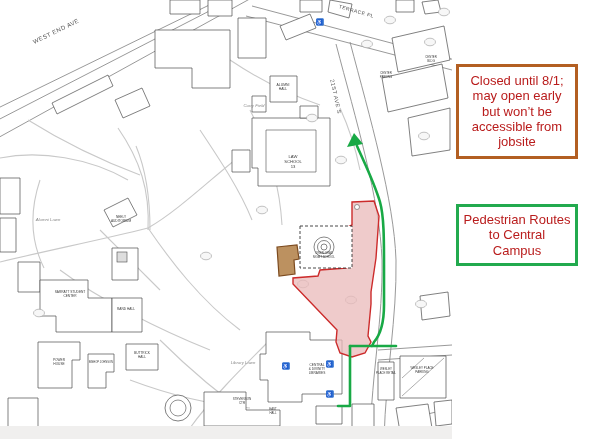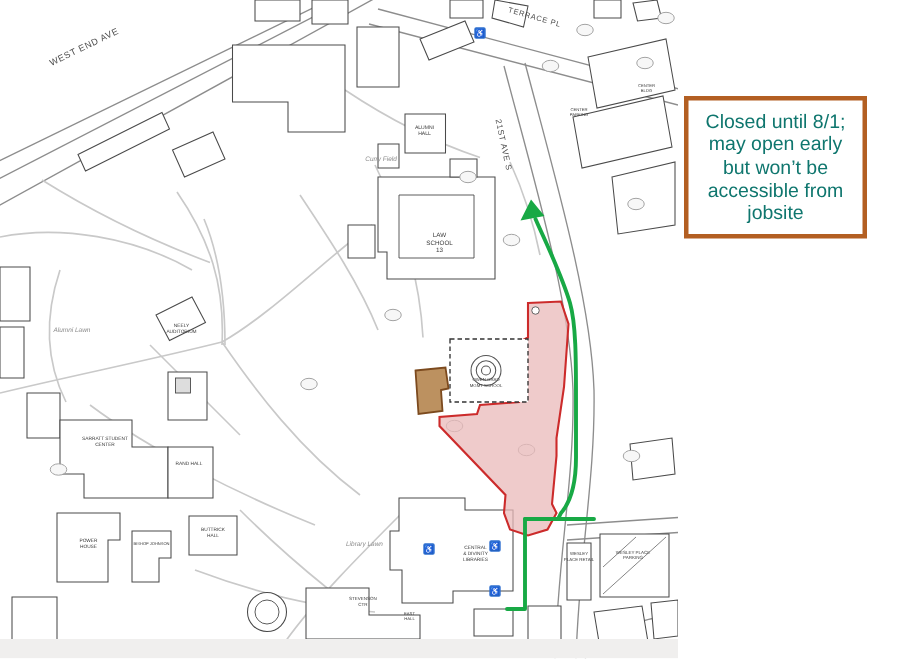--- a/index.html
+++ b/index.html
@@ -1,21 +1,21 @@
 <!DOCTYPE html>
 <html><head>
 <meta charset="utf-8">
 <style>
   html,body{margin:0;padding:0;}
   body{width:600px;height:439px;overflow:hidden;background:#ffffff;position:relative;
        font-family:"Liberation Sans",sans-serif;}
   #stage{position:absolute;left:0;top:0;width:600px;height:439px;background:#ffffff;}
   #map-wrap{position:absolute;left:0;top:0;width:452px;height:439px;background:#ffffff;}
   #legend-panel{position:absolute;left:452px;top:0;width:148px;height:439px;background:#ffffff;}
-  .legend-box{position:absolute;left:4px;width:108px;background:#ffffff;color:#0f766e;
+  .legend-box{position:absolute;left:4px;width:108px;background:#ffffff;color:#b91c1c;
       text-align:center;font-size:13px;line-height:1.18;white-space:pre-line;}
   #legend-jobsite{top:64px;border:3px solid #b35f22;padding:6px 4px;}
   #legend-closed{top:171px;border:3px solid #e0191d;padding:2px 4px;}
   #legend-routes{top:204px;border:3px solid #22aa4e;padding:5px 4px;}
   svg text{font-family:"Liberation Sans",sans-serif;}
 </style>
 </head>
 <body>
 
 <div id="stage">
@@ -168,15 +168,18 @@
         <rect x="0" y="426" width="452" height="13" fill="#f0efee"></rect>
       </svg>
   </div>
 
   <div id="legend-panel">
     <div id="legend-jobsite" class="legend-box" style="border-color: rgb(179, 95, 34);">Closed until 8/1;
 may open early
 but won’t be
 accessible from
 jobsite</div>
+    <div id="legend-routes" class="legend-box" style="border-color: rgb(34, 170, 78);">Pedestrian Routes
+to Central
+Campus</div>
   </div>
 
 </div>
 
 </body></html>

